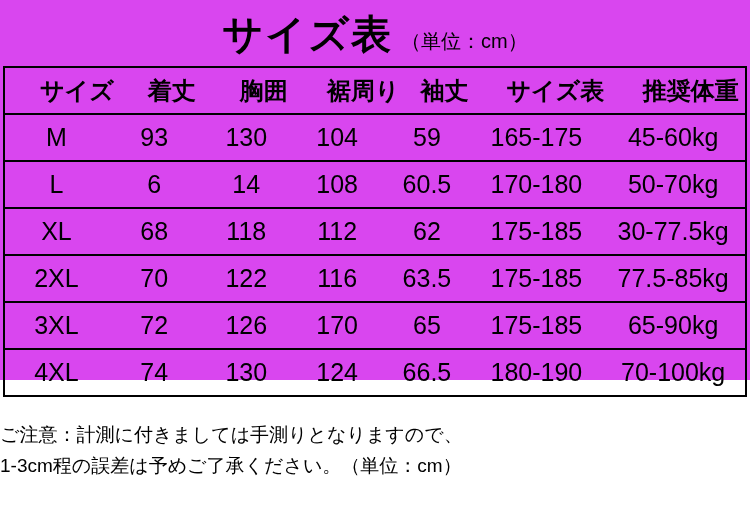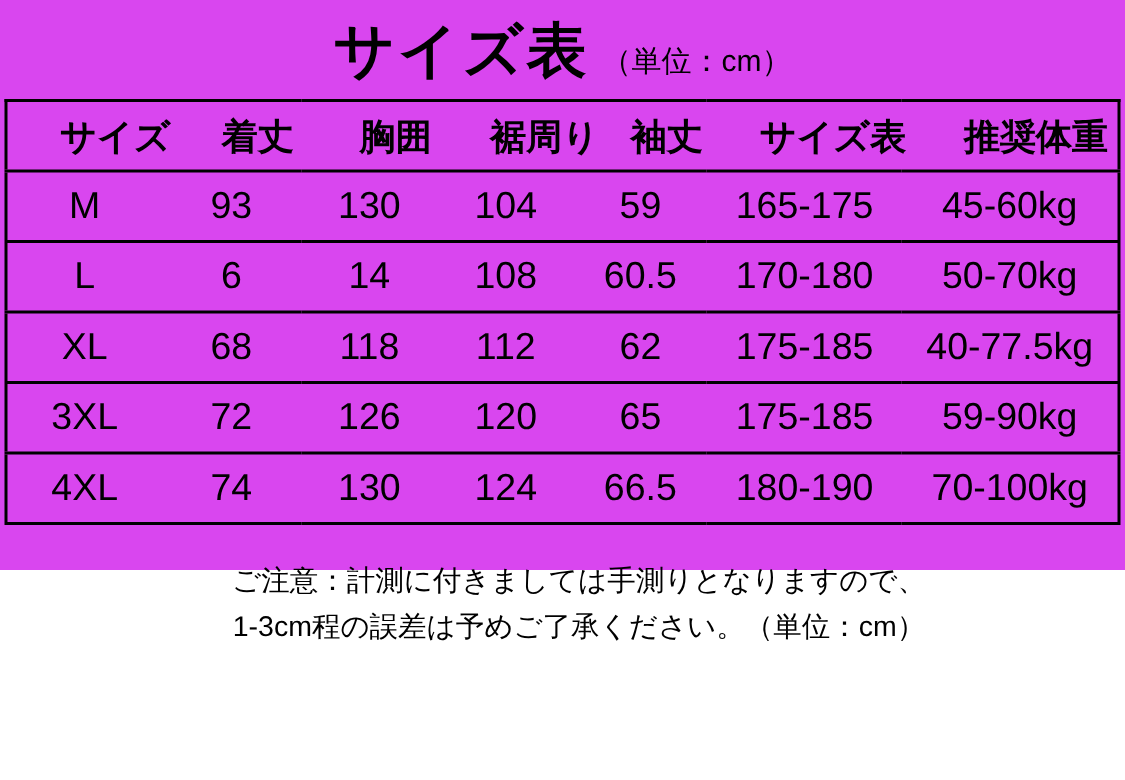--- a/index.html
+++ b/index.html
@@ -65,25 +65,23 @@
   }
   .col-size    { width: 14%;   }
   .col-length  { width: 12.5%; }
   .col-chest   { width: 12.3%; }
   .col-hem     { width: 12.2%; }
   .col-sleeve  { width: 12%;   }
   .col-height  { width: 17.5%; }
   .col-weight  { width: 19.5%; }
   .note {
     margin-top: 22px;
-    text-align: center;
     font-size: 19px;
     line-height: 31px;
     color: #000000;
-    padding-left: 22px;
   }
 </style>
 </head>
 <body>
 
 <div class="page">
 
   <div class="title-block">
     <span class="title-main">サイズ表</span>
     <span class="title-unit">（単位：cm）</span>
@@ -129,30 +127,39 @@
         <td>170-180</td>
         <td>50-70kg</td>
       </tr>
       <tr>
         <td>XL</td>
         <td>68</td>
         <td>118</td>
         <td>112</td>
         <td>62</td>
         <td>175-185</td>
-        <td>40-77.5kg</td>
+        <td>30-77.5kg</td>
+      </tr>
+      <tr>
+        <td>2XL</td>
+        <td>70</td>
+        <td>122</td>
+        <td>116</td>
+        <td>63.5</td>
+        <td>175-185</td>
+        <td>77.5-85kg</td>
       </tr>
       <tr>
         <td>3XL</td>
         <td>72</td>
         <td>126</td>
-        <td>120</td>
+        <td>170</td>
         <td>65</td>
         <td>175-185</td>
-        <td>59-90kg</td>
+        <td>65-90kg</td>
       </tr>
       <tr>
         <td>4XL</td>
         <td>74</td>
         <td>130</td>
         <td>124</td>
         <td>66.5</td>
         <td>180-190</td>
         <td>70-100kg</td>
       </tr>

